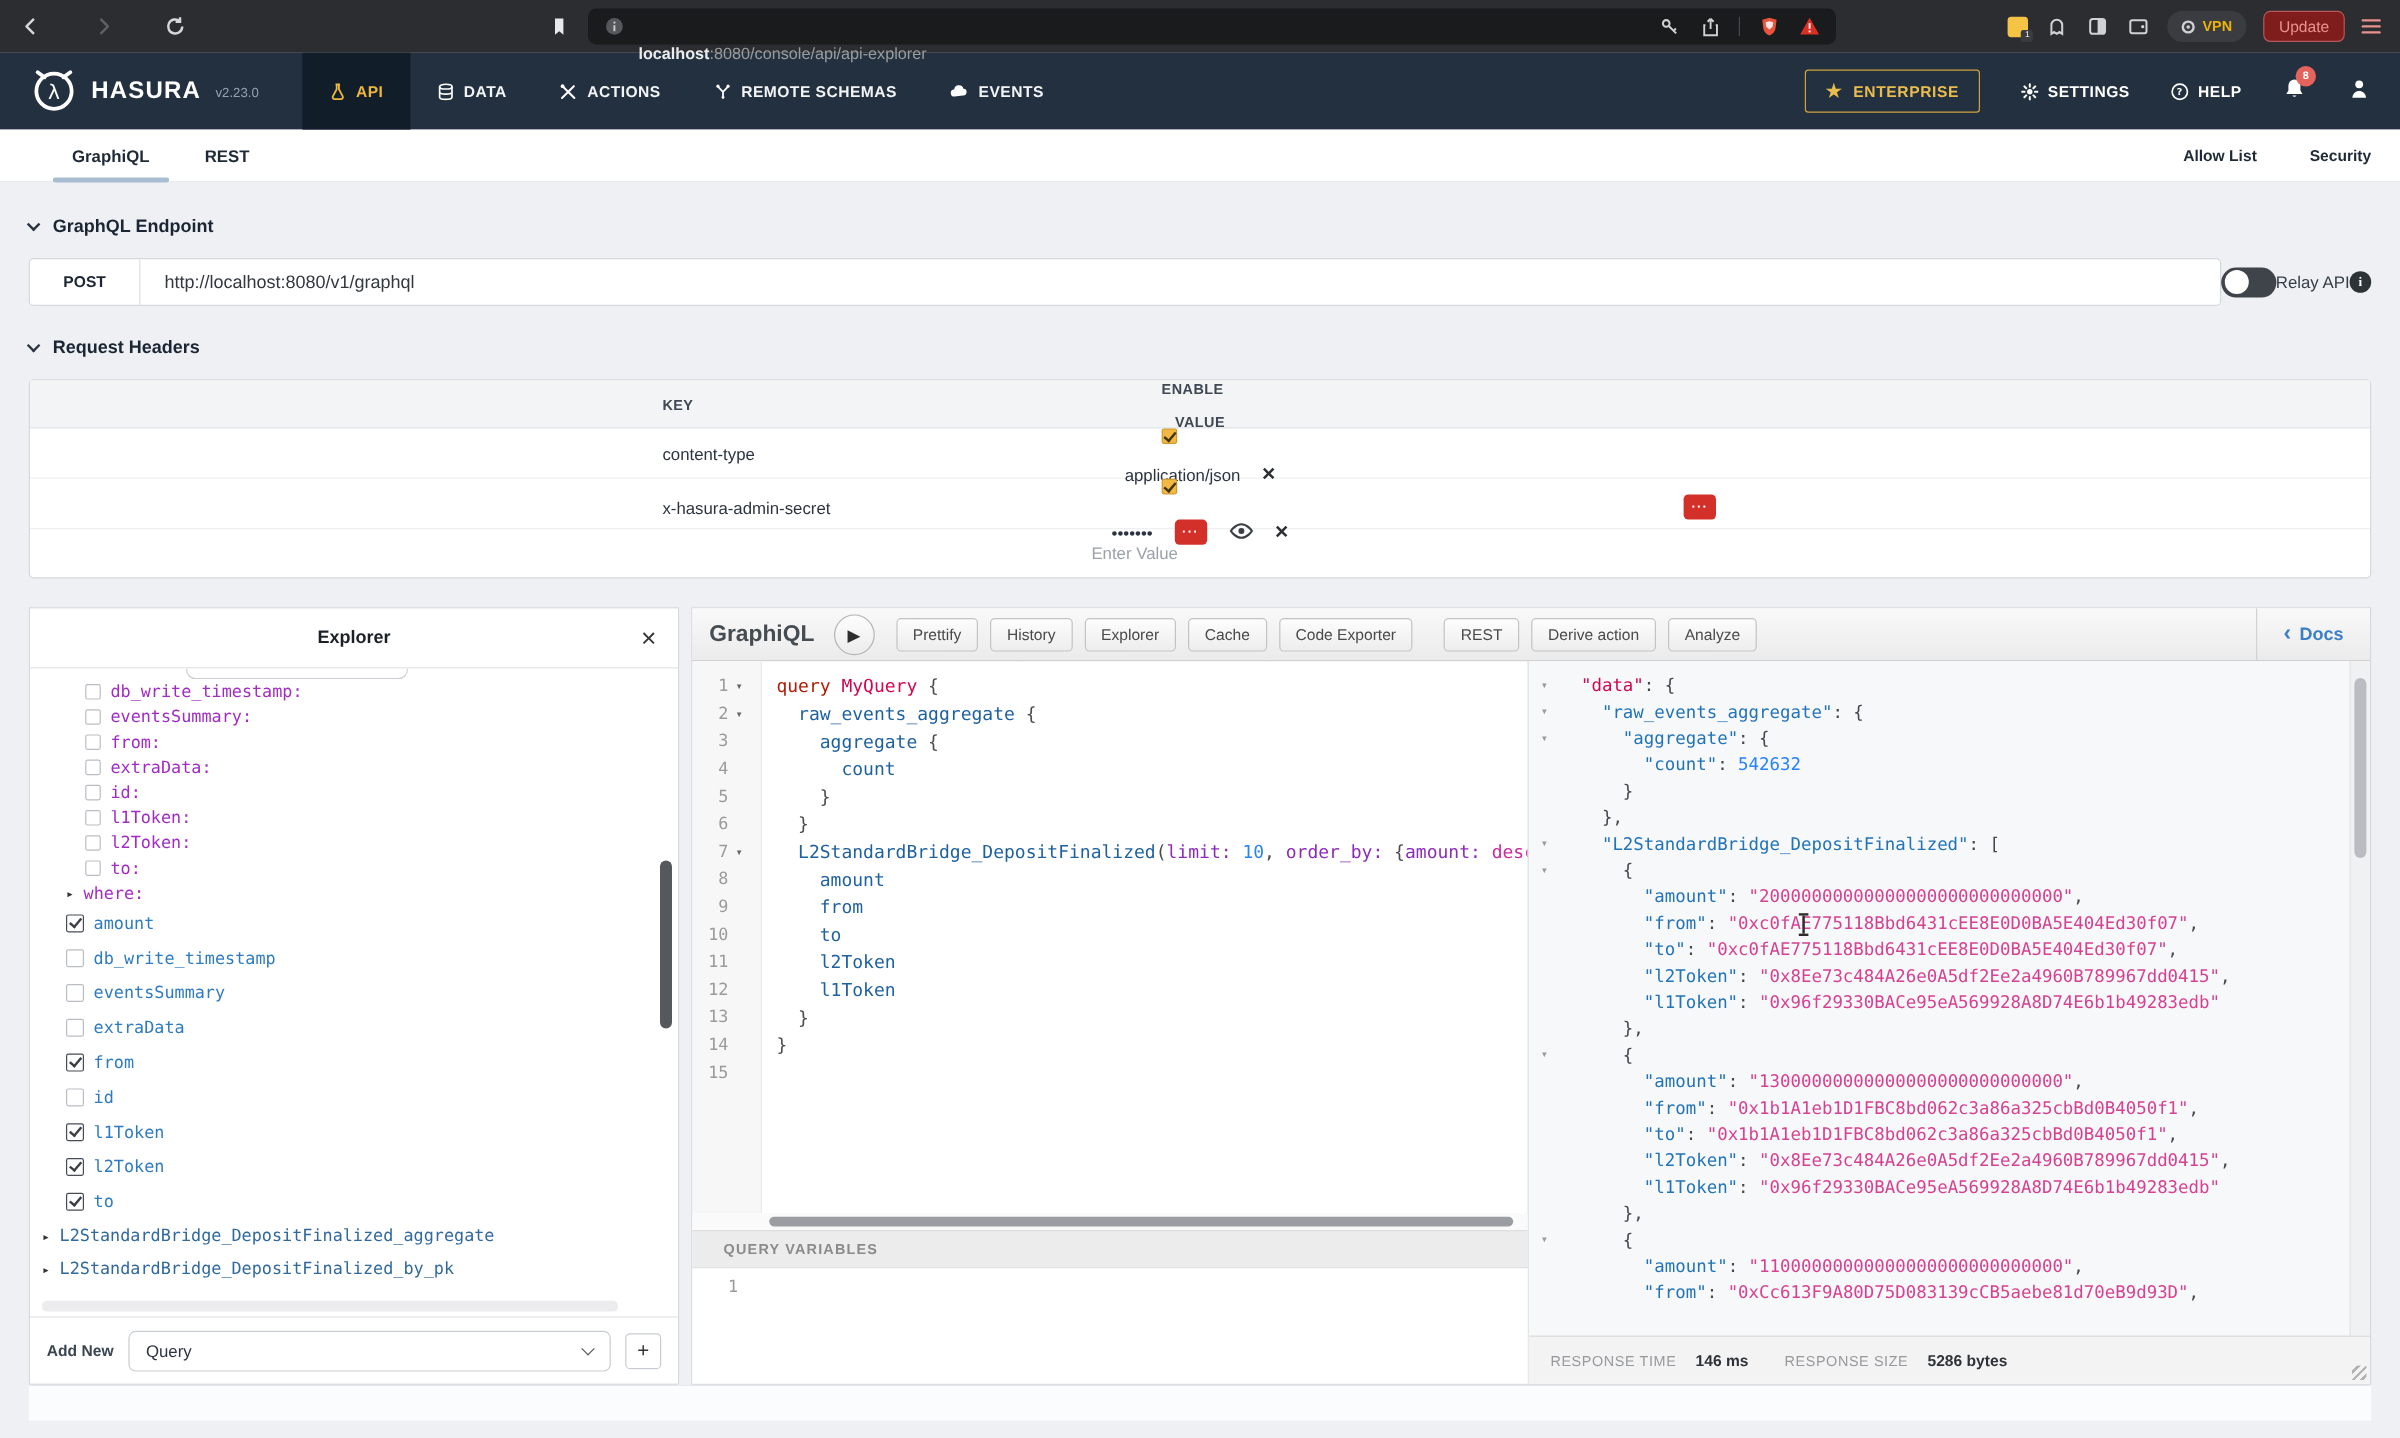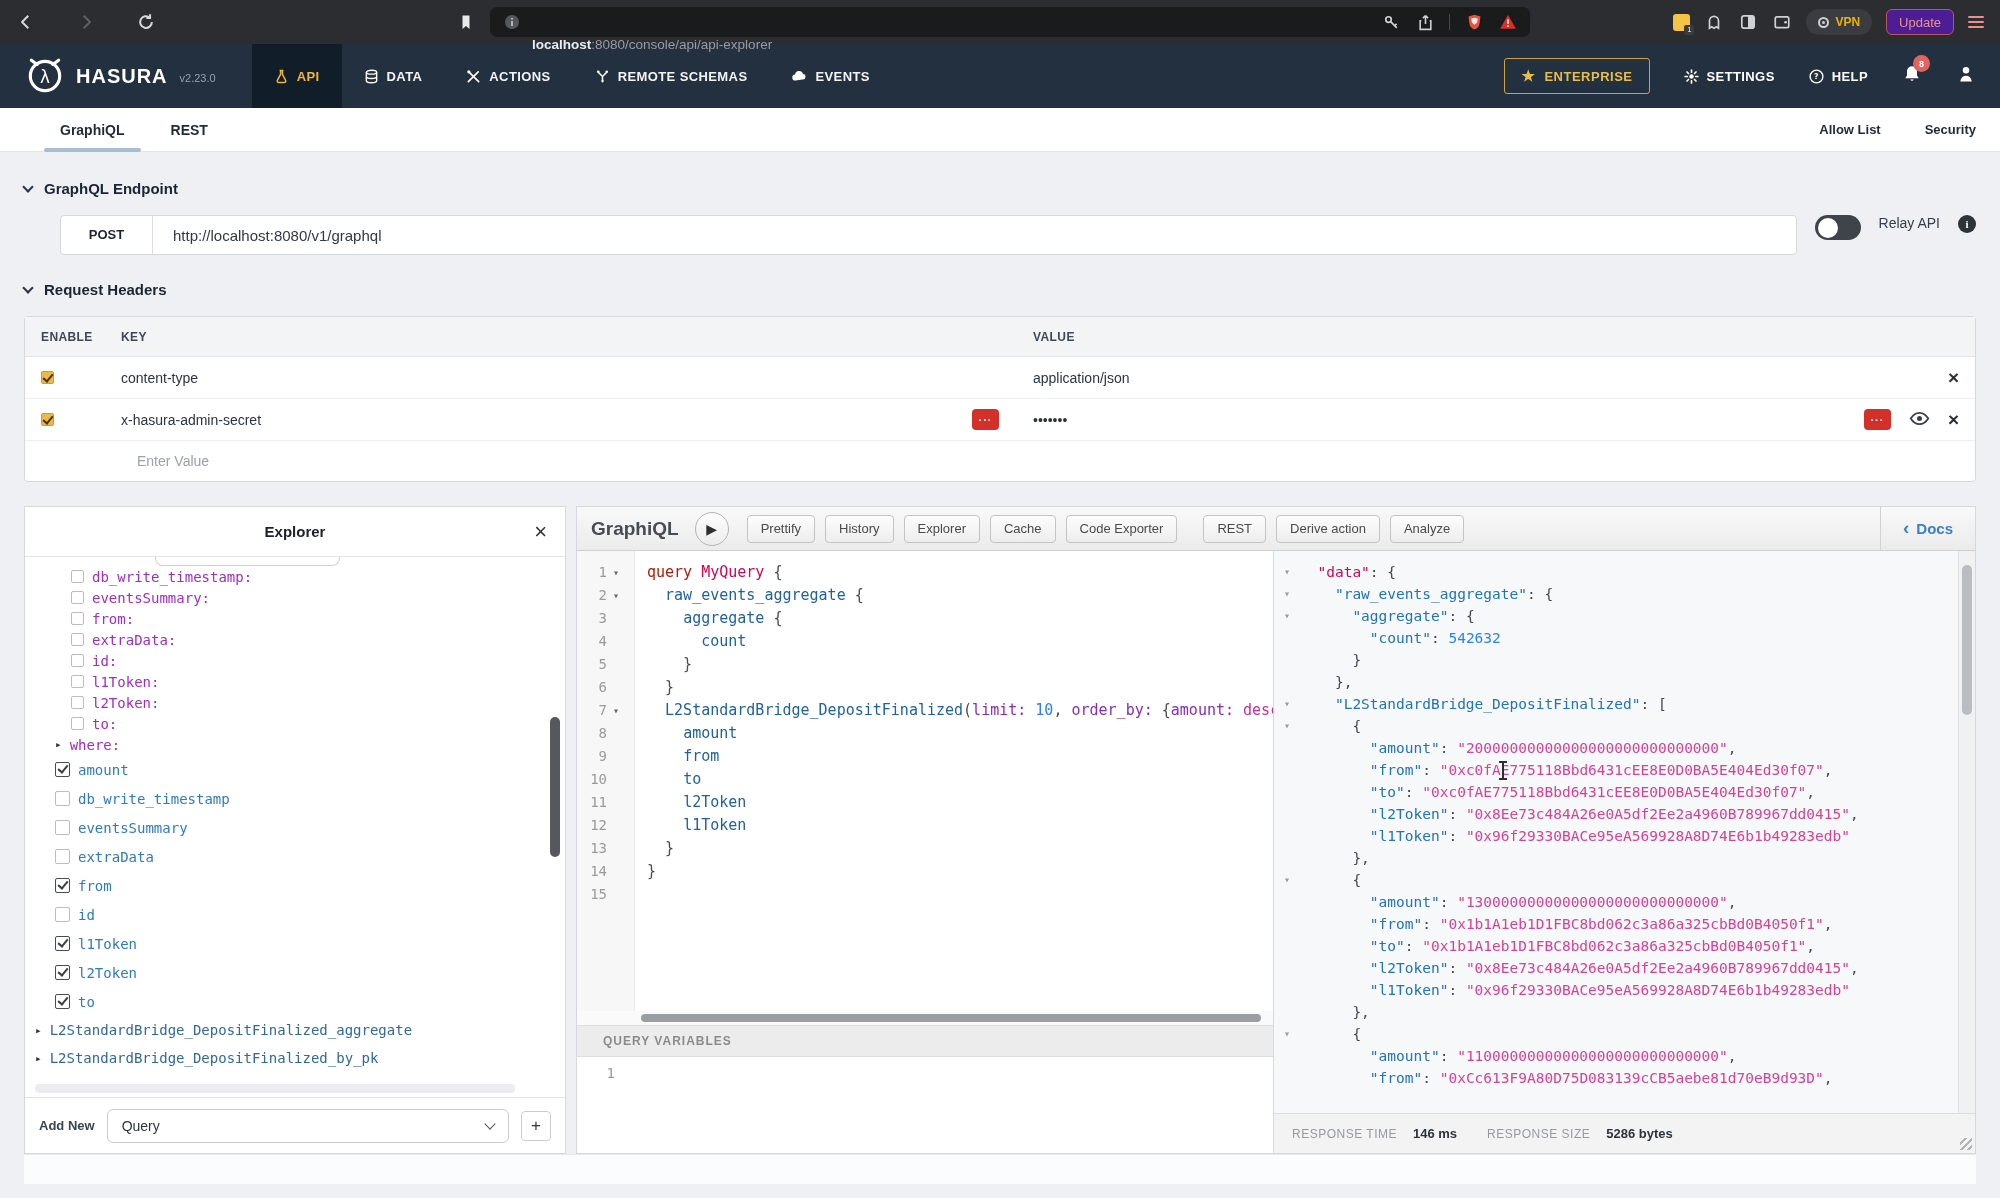--- a/index.html
+++ b/index.html
@@ -13,21 +13,21 @@
   .addr-text{font-size:13.5px;color:#9a9b9d;margin-top:45px;}
   .addr-text b{color:#ececec;font-weight:700;}
   .addr-icons{margin-left:auto;display:flex;align-items:center;gap:14px;}
   .vdiv{width:1px;height:16px;background:#45474b;}
   .ext-group{margin-left:auto;display:flex;align-items:center;gap:14px;}
   .ext-note{width:17px;height:17px;background:#f6c445;border-radius:3px;position:relative;}
   .ext-badge{position:absolute;right:-4px;bottom:-4px;width:10px;height:10px;background:#3a3c40;border-radius:2px;color:#fff;font-size:7px;display:flex;align-items:center;justify-content:center;}
   .vpn-pill{height:26px;border-radius:13px;background:#3a3c41;color:#eab308;font-size:12px;font-weight:700;display:flex;align-items:center;gap:6px;padding:0 12px;}
   .vpndot{width:11px;height:11px;border:2px solid #cfd0d2;border-radius:50%;display:flex;align-items:center;justify-content:center;}
   .vpndot::after{content:'';width:3px;height:3px;background:#cfd0d2;border-radius:50%;}
-  .update-btn{height:26px;border:1px solid #b5585c;border-radius:6px;color:#e9918d;font-size:13px;display:flex;align-items:center;padding:0 12px;background:#4c1d95;}
+  .update-btn{height:26px;border:1px solid #b5585c;border-radius:6px;color:#e9918d;font-size:13px;display:flex;align-items:center;padding:0 12px;background:#7f1d1d;}
   .hamb{width:16px;display:flex;flex-direction:column;gap:3px;}
   .hamb i{height:2px;background:#e9918d;border-radius:1px;}
 
   
   .hasura-nav{height:64px;background:#23303f;display:flex;align-items:center;color:#fff;padding:0 24px;}
   .brand{display:flex;align-items:center;gap:10px;}
   .brand-name{font-size:20px;font-weight:800;letter-spacing:1px;}
   .brand-ver{font-size:11px;color:#93a1b0;margin-left:2px;margin-top:4px;}
   .nav-tabs{display:flex;margin-left:36px;height:64px;}
   .nav-item{display:flex;align-items:center;gap:8px;font-size:13px;font-weight:700;letter-spacing:.4px;padding:0 22px;height:64px;color:#f2f4f6;cursor:pointer;}
@@ -42,32 +42,32 @@
   
   .subnav{height:44px;background:#fff;border-bottom:1px solid #e3e5e8;display:flex;align-items:center;padding:0 24px 0 60px;}
   .stab{height:44px;display:flex;align-items:center;font-size:14px;font-weight:700;color:#1f2a37;margin-right:46px;position:relative;cursor:pointer;}
   .stab.active::after{content:'';position:absolute;bottom:0;left:-16px;right:-16px;height:4px;background:#a9bdd1;border-radius:2px;}
   .subnav-right{margin-left:auto;display:flex;gap:44px;font-size:13px;font-weight:700;color:#1f2a37;}
 
   
   .content{padding:16px 24px 0;}
   .sec-head{display:flex;align-items:center;gap:12px;font-size:15px;font-weight:700;color:#1b2533;margin:12px 0 18px;cursor:pointer;}
   .chevd{width:8px;height:8px;border-right:2px solid #2b3440;border-bottom:2px solid #2b3440;transform:rotate(45deg);margin-top:-4px;}
-  .endpoint-row{display:flex;align-items:flex-start;gap:18px;margin-bottom:26px;margin-left:36px;}
+  .endpoint-row{display:flex;align-items:center;margin-bottom:26px;}
   .endpoint-card{flex:1;height:40px;background:#fff;border:1px solid #d5d8dc;border-radius:4px;display:flex;align-items:center;}
   .post{width:92px;text-align:center;font-weight:700;font-size:13px;color:#1b2533;border-right:1px solid #dcdfe2;line-height:38px;}
   .url-text{padding-left:20px;font-size:15px;color:#32383f;}
   .toggle{width:46px;height:25px;border-radius:13px;background:#3f444b;position:relative;cursor:pointer;}
   .toggle .knob{position:absolute;left:3px;top:2.5px;width:20px;height:20px;border-radius:50%;background:#fff;}
   .relay-lbl{font-size:14px;color:#353e48;}
   .info-ic{width:18px;height:18px;border-radius:50%;background:#2e3338;color:#fff;font-size:11px;font-weight:700;display:flex;align-items:center;justify-content:center;font-family:"Liberation Serif",serif;}
 
   
   .hdr-table{background:#fff;border:1px solid #d5d8dc;border-radius:4px;margin-bottom:24px;}
-  .t-row{display:flex;align-items:center;}
+  .t-row{display:flex;align-items:center;flex-direction:column;}
   .t-head{height:40px;background:#f3f4f6;border-bottom:1px solid #e2e4e7;font-size:12px;font-weight:700;color:#3f4854;letter-spacing:.4px;}
   .c1{width:96px;padding-left:16px;display:flex;align-items:center;}
   .c2{width:896px;display:flex;align-items:center;justify-content:space-between;padding-right:18px;}
   .c3{flex:1;display:flex;align-items:center;padding-left:16px;padding-right:16px;gap:18px;}
   .d-row{height:42px;border-bottom:1px solid #edeff1;font-size:14px;color:#2b3440;}
   .d-row .cellv{margin-right:auto;}
   .cb{width:13px;height:13px;border:1.5px solid #b9bdc2;border-radius:2px;background:#fff;flex:none;}
   .cb.big{width:15px;height:15px;}
   .cb.on{border-color:#474c52;}
   .cb.on::after{content:'';display:block;width:4px;height:8px;border-right:2px solid #3a3f44;border-bottom:2px solid #3a3f44;transform:rotate(40deg);margin:0 auto;}

